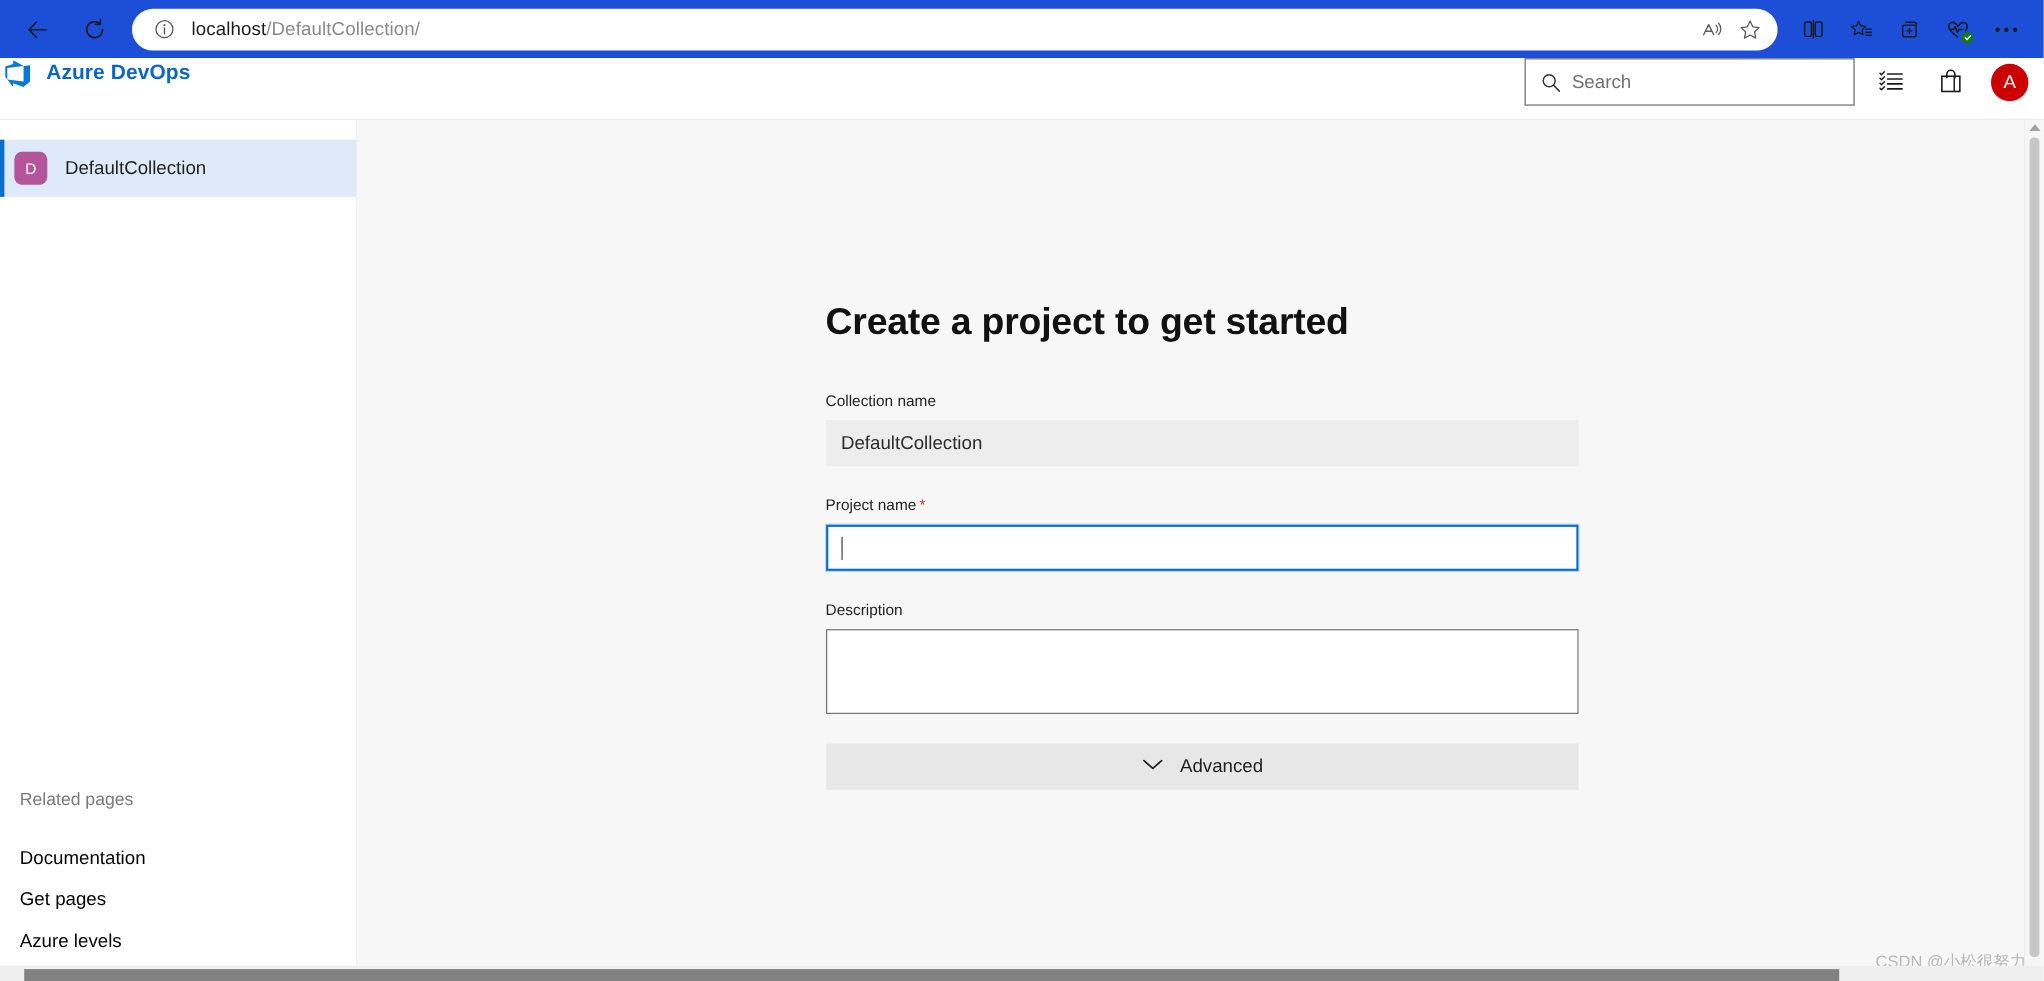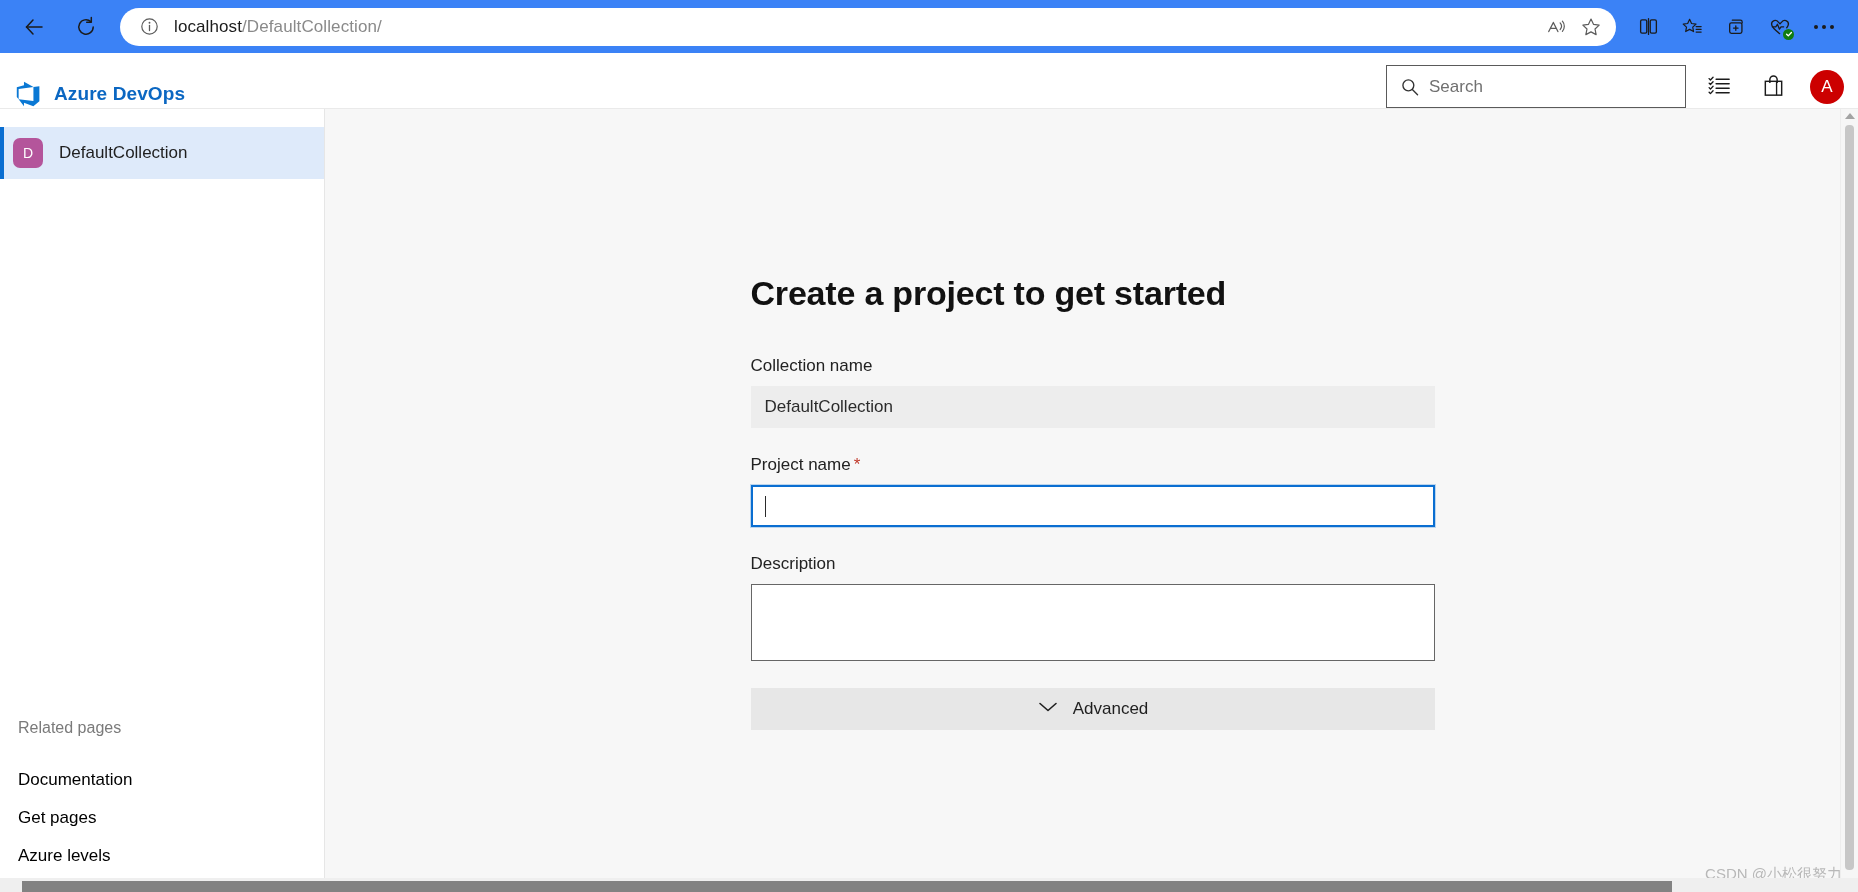--- a/index.html
+++ b/index.html
@@ -6,21 +6,21 @@
   html, body {
     width: 1858px; height: 892px;
     font-family: "Liberation Sans", sans-serif;
     background: #ffffff;
     overflow: hidden;
   }
 
   
   .browser-bar {
     height: 53px;
-    background: #3b82f6;
+    background: #1d4ed8;
     display: flex;
     align-items: center;
     padding: 0 14px;
     position: relative;
   }
   .nav-btn {
     width: 40px; height: 40px;
     display: flex; align-items: center; justify-content: center;
     border-radius: 5px;
     flex-shrink: 0;
@@ -84,22 +84,22 @@
     display: flex;
     flex-direction: column;
   }
 
   
   .ado-header {
     height: 56px;
     background: #ffffff;
     border-bottom: 1px solid #eaeaea;
     display: flex;
-    align-items: flex-end;
-    padding-left: 14px;
+    align-items: flex-start;
+    padding-left: 2px;
     padding-right: 14px;
     flex-shrink: 0;
   }
   .ado-brand { display:flex; align-items:center; gap: 12px; cursor:pointer; }
   .ado-logo { width:28px; height:28px; display:block; }
   .ado-title {
     font-size: 19px; font-weight: bold; color: #0b67c2;
     letter-spacing: .1px;
   }
   .header-right { margin-left:auto; display:flex; align-items:center; gap: 12px; }
@@ -179,21 +179,21 @@
     padding-top: 165px;
     padding-left: 2px;
   }
   .page-title {
     font-size: 34px; font-weight: bold; color: #111111;
     letter-spacing: -.2px;
     margin-bottom: 43px;
   }
   .field { margin-bottom: 27px; }
   .field-label {
-    font-size: 17px; color: #222222;
+    font-size: 14px; color: #222222;
     margin-bottom: 10px; display:block;
   }
   .req { color: #c0392b; padding-left: 3px; }
   .input-readonly {
     height: 42px;
     background: #ededed;
     display:flex; align-items:center;
     padding-left: 14px;
     font-size: 17px; color: #2b2b2b;
   }

